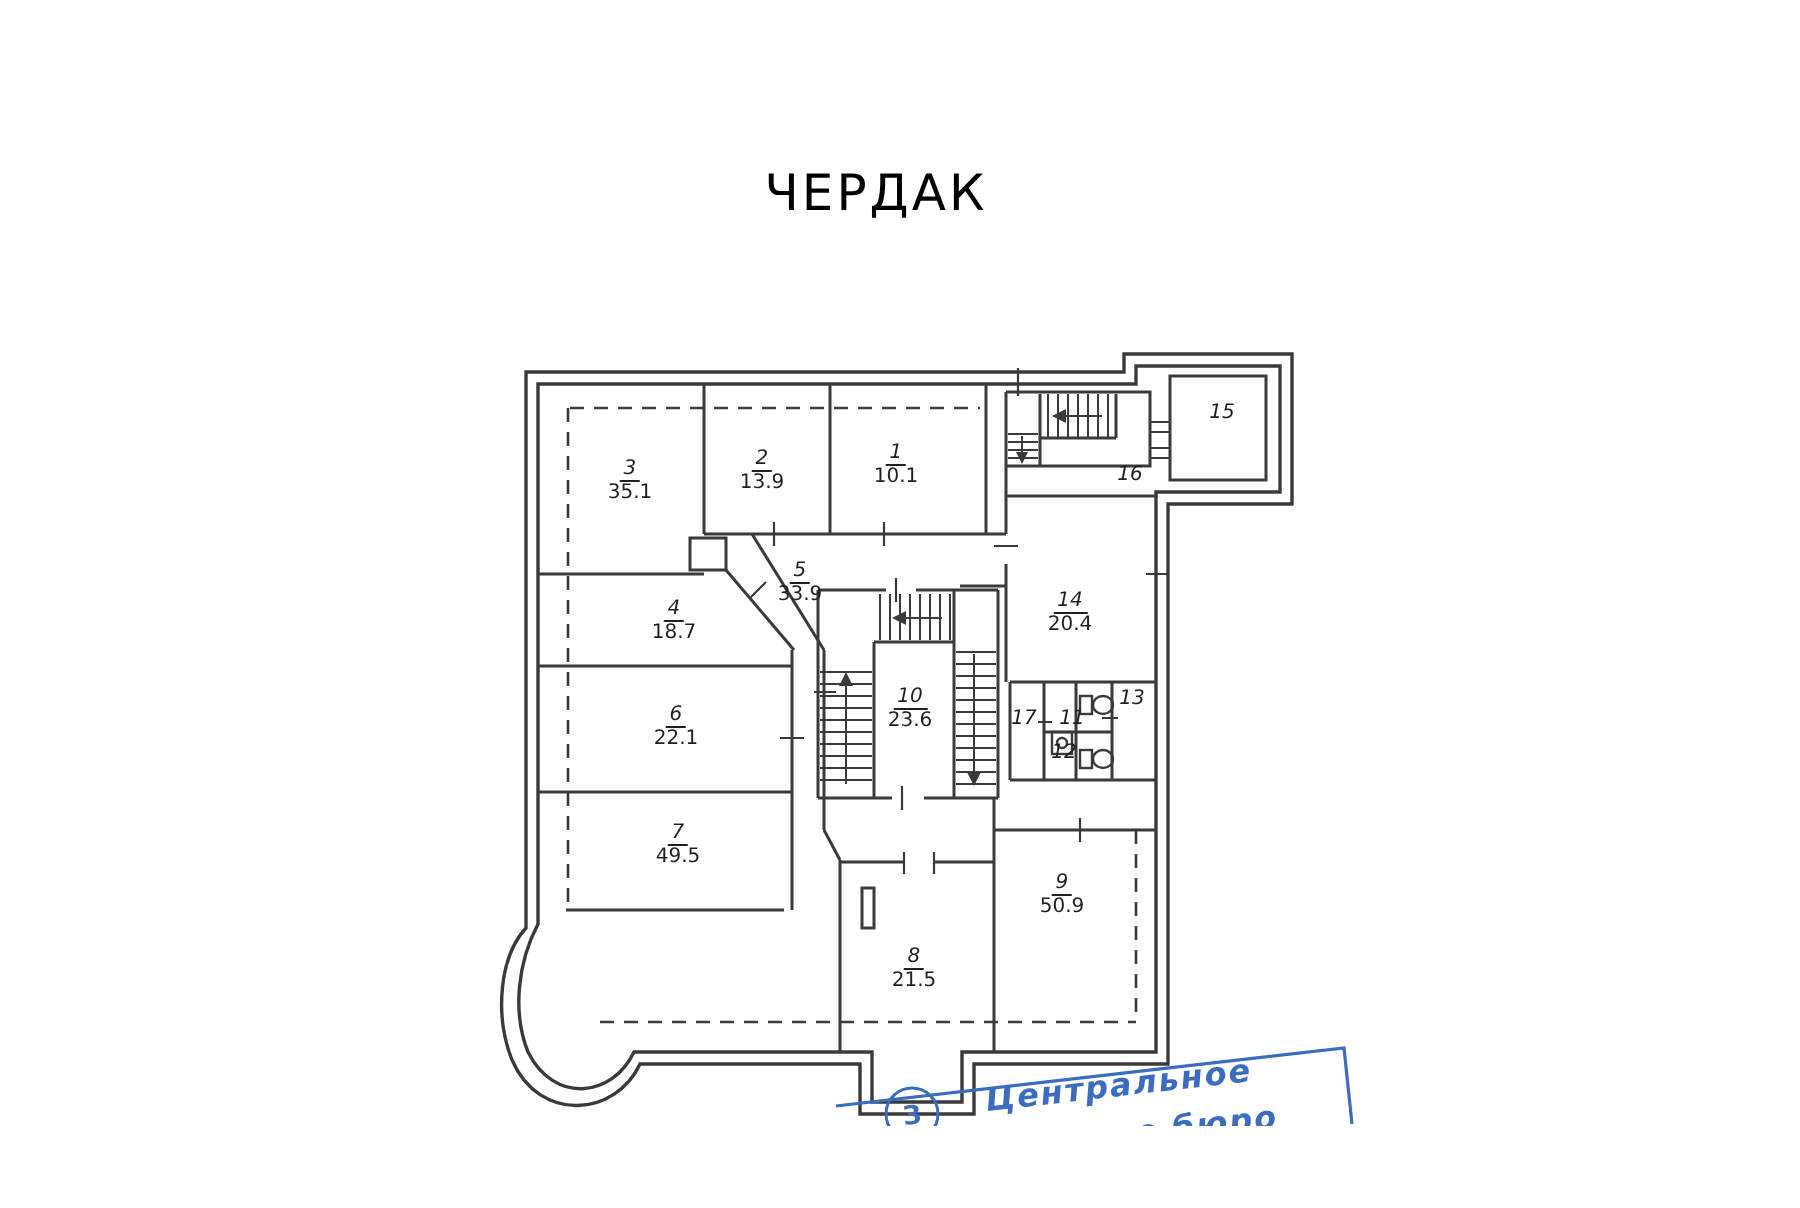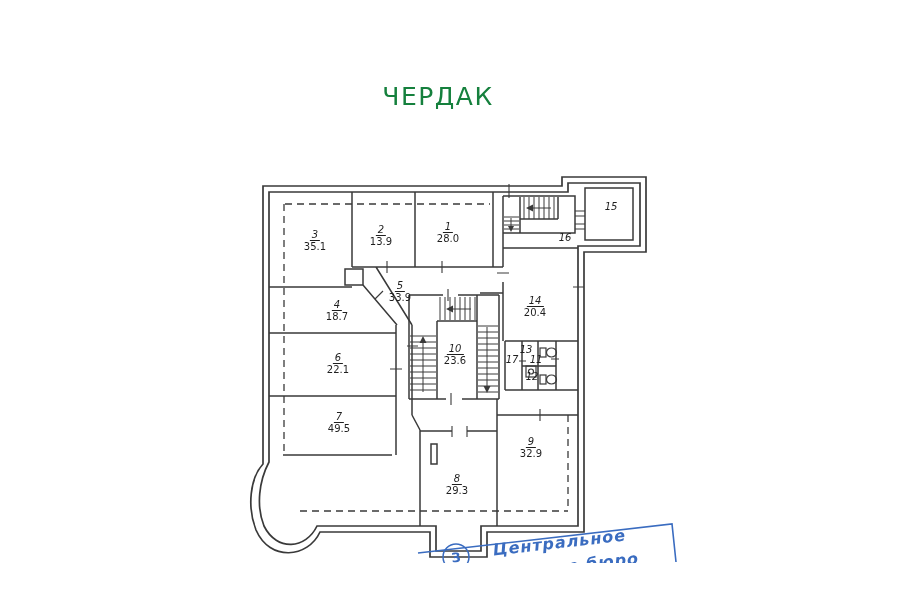--- a/index.html
+++ b/index.html
@@ -1,19 +1,19 @@
 <!DOCTYPE html>
 <html><head>
 <meta charset="utf-8">
 <style>
   html,body{margin:0;padding:0;background:#fff;}
   .page{position:relative;width:900px;height:604px;background:#ffffff;overflow:hidden;
         font-family:"DejaVu Sans",sans-serif;}
   .plan-title{position:absolute;left:438px;top:82px;transform:translateX(-50%);
-        font-size:25px;letter-spacing:1.5px;color:#15803d;white-space:nowrap;}
+        font-size:25px;letter-spacing:1.5px;color:#000000;white-space:nowrap;}
   svg.plan{position:absolute;left:0;top:0;}
   .rlabel{position:absolute;transform:translateX(-50%);display:flex;flex-direction:column;
         align-items:center;font-size:10px;line-height:11px;color:#1f1f1f;white-space:nowrap;}
   .rlabel .num{border-bottom:1.2px solid #1f1f1f;padding:0 2px;font-style:italic;}
   .rlabel.plain{display:block;}
   .rlabel.plain .num{border-bottom:none;padding:0;}
 </style>
 </head>
 <body>
 
@@ -112,21 +112,21 @@
       <text x="456" y="562" text-anchor="middle" font-size="13" font-weight="bold" fill="#3a6cc0" transform="rotate(-6.5 456 557)">З</text>
       <text x="560" y="548" text-anchor="middle" font-size="16" font-weight="bold" font-style="italic" letter-spacing="1" fill="#3a6cc0" transform="rotate(-6.5 560 548)">Центральное</text>
       <text x="592" y="569" text-anchor="middle" font-size="16" font-weight="bold" font-style="italic" letter-spacing="1" fill="#3a6cc0" transform="rotate(-6.5 592 569)">ное бюро</text>
     </g>
 
     <rect x="0" y="563" width="900" height="41" fill="#ffffff"></rect>
   </svg>
 
   <div class="rlabel" style="left:448px;top:221px">
     <span class="num">1</span>
-    <span class="area">28.0</span>
+    <span class="area">10.1</span>
   </div>
   <div class="rlabel" style="left:381px;top:224px">
     <span class="num">2</span>
     <span class="area">13.9</span>
   </div>
   <div class="rlabel" style="left:315px;top:229px">
     <span class="num">3</span>
     <span class="area">35.1</span>
   </div>
   <div class="rlabel" style="left:337px;top:299px">
@@ -140,45 +140,45 @@
   <div class="rlabel" style="left:338px;top:352px">
     <span class="num">6</span>
     <span class="area">22.1</span>
   </div>
   <div class="rlabel" style="left:339px;top:411px">
     <span class="num">7</span>
     <span class="area">49.5</span>
   </div>
   <div class="rlabel" style="left:457px;top:473px">
     <span class="num">8</span>
-    <span class="area">29.3</span>
+    <span class="area">21.5</span>
   </div>
   <div class="rlabel" style="left:531px;top:436px">
     <span class="num">9</span>
-    <span class="area">32.9</span>
+    <span class="area">50.9</span>
   </div>
   <div class="rlabel" style="left:455px;top:343px">
     <span class="num">10</span>
     <span class="area">23.6</span>
   </div>
   <div class="rlabel" style="left:535px;top:295px">
     <span class="num">14</span>
     <span class="area">20.4</span>
   </div>
 
   <div class="rlabel plain" style="left:611px;top:201px">
     <span class="num">15</span>
   </div>
   <div class="rlabel plain" style="left:565px;top:232px">
     <span class="num">16</span>
   </div>
   <div class="rlabel plain" style="left:512px;top:354px">
     <span class="num">17</span>
   </div>
-  <div class="rlabel plain" style="left:526px;top:344px">
+  <div class="rlabel plain" style="left:566px;top:344px">
     <span class="num">13</span>
   </div>
   <div class="rlabel plain" style="left:532px;top:371px">
     <span class="num">12</span>
   </div>
   <div class="rlabel plain" style="left:536px;top:354px">
     <span class="num">11</span>
   </div>
 
 </div>

